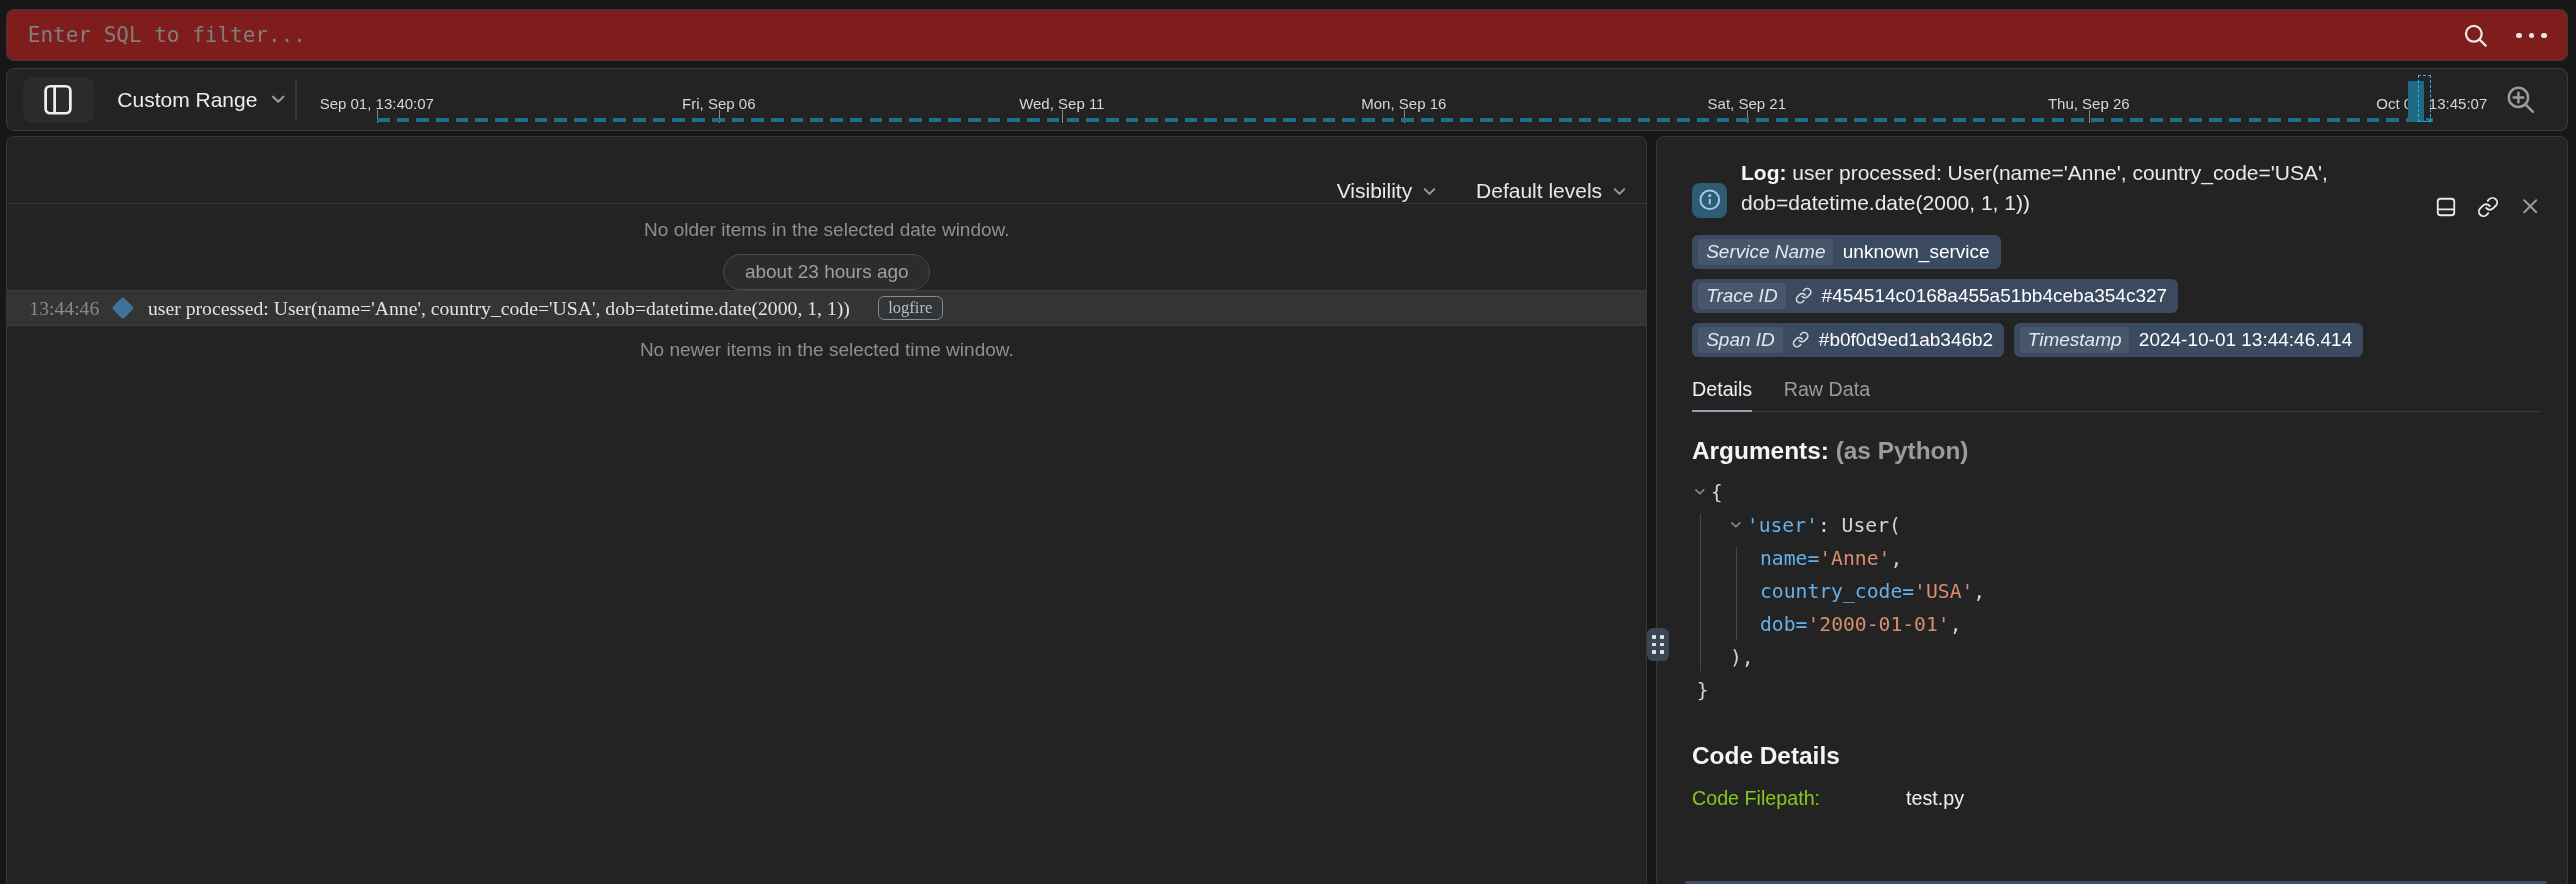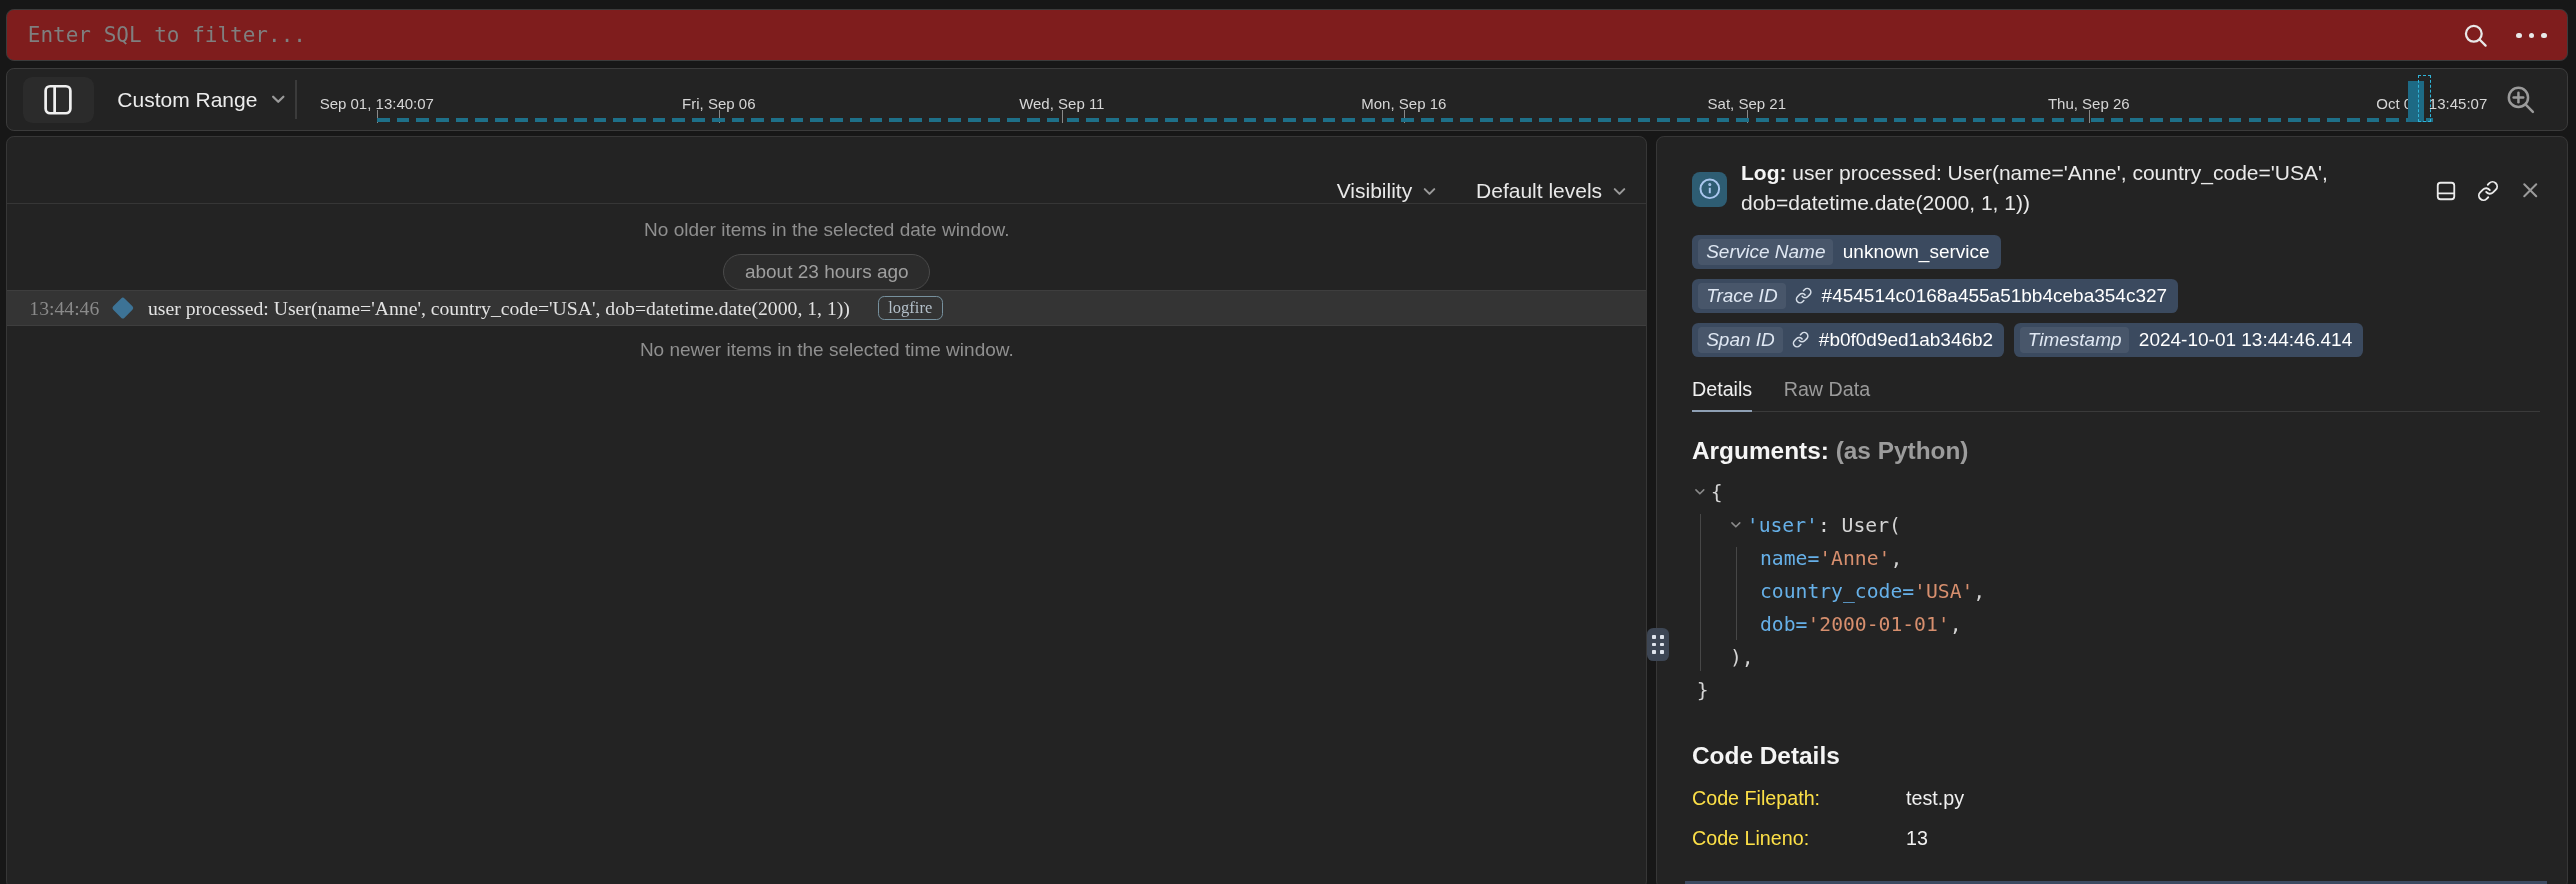--- a/index.html
+++ b/index.html
@@ -64,21 +64,21 @@
   .log-time { margin-left:22px; font-size:19.7px; color:#8a8a8a; }
   .log-diamond { width:15.7px; height:15.7px; background:#3d7396; border-radius:2.4px;
     transform:rotate(45deg); margin:0 17.3px 0 15.7px; flex:none; }
   .log-msg { font-size:19.7px; color:#e2e2e2; white-space:nowrap; }
   .log-tag { margin-left:28px; padding:0.8px 9.4px; border:1.6px solid #77919e; border-radius:6.3px;
     color:#b3bfc9; font-size:16.5px; }
   .no-newer { margin-top:11px; }
 
   
   .rp-inner { position:absolute; left:35px; right:27px; top:20.5px; bottom:0; }
-  .rp-header { display:flex; align-items:center; }
+  .rp-header { display:flex; align-items:flex-end; }
   .info-badge { width:35px; height:35px; background:#2e5d73; border-radius:7.9px; flex:none;
     display:flex; align-items:center; justify-content:center; margin-top:3.1px; }
   .rp-title { margin-left:14px; font-size:21px; line-height:30px; color:#eaeaea; flex:1; }
   .rp-title b { color:#f5f5f5; }
   .rp-head-icons { display:flex; align-items:center; gap:20.5px; margin-top:6.3px; }
 
   .badges { display:flex; flex-wrap:wrap; gap:9.4px; margin-top:17.3px; max-width:772px; }
   .badge { display:flex; align-items:center; background:#3b4a5f; border-radius:6.3px;
     padding:4.7px 11px 4.7px 6.3px; font-size:19px; }
   .badge .blabel { font-style:italic; color:#dfe7f2; background:rgba(255,255,255,0.07);
@@ -103,21 +103,21 @@
   .cl-close0 { padding-left:4.7px; }
   .code-caret { display:flex; margin-right:3.1px; }
   .tok-key { color:#66b0e8; }
   .tok-str { color:#d78f6e; }
   .guide { position:absolute; width:0.8px; background:#474747; }
   .guide1 { left:7.9px; top:38px; height:157px; }
   .guide2 { left:44px; top:71px; height:93px; }
 
   .cd-heading { margin-top:35px; font-size:24.4px; font-weight:bold; color:#f5f5f5; }
   .cd-row { display:flex; margin-top:17.3px; font-size:19.7px; }
-  .cd-label { width:214px; color:#fde047; }
+  .cd-label { width:214px; color:#84cc16; }
   .cd-value { color:#f0f0f0; }
   .rp-bottom-line { position:absolute; left:28px; right:20.5px; bottom:3.9px; height:2.4px; background:#3d4a61; }
 
   svg { display:block; }
 </style>
 </head>
 <body>
 
 <div class="sql-bar">
   <input class="sql-input" type="text" placeholder="Enter SQL to filter..." style="">
@@ -334,21 +334,17 @@
       <div class="code-line cl-close0">
         <span>}</span>
       </div>
     </div>
 
     <div class="cd-heading">Code Details</div>
     <div class="cd-row">
       <span class="cd-label">Code Filepath:</span>
       <span class="cd-value">test.py</span>
     </div>
-    <div class="cd-row">
-      <span class="cd-label">Code Lineno:</span>
-      <span class="cd-value">13</span>
-    </div>
 
   </div>
   <div class="rp-bottom-line"></div>
 </div>
 
 
 </body></html>

